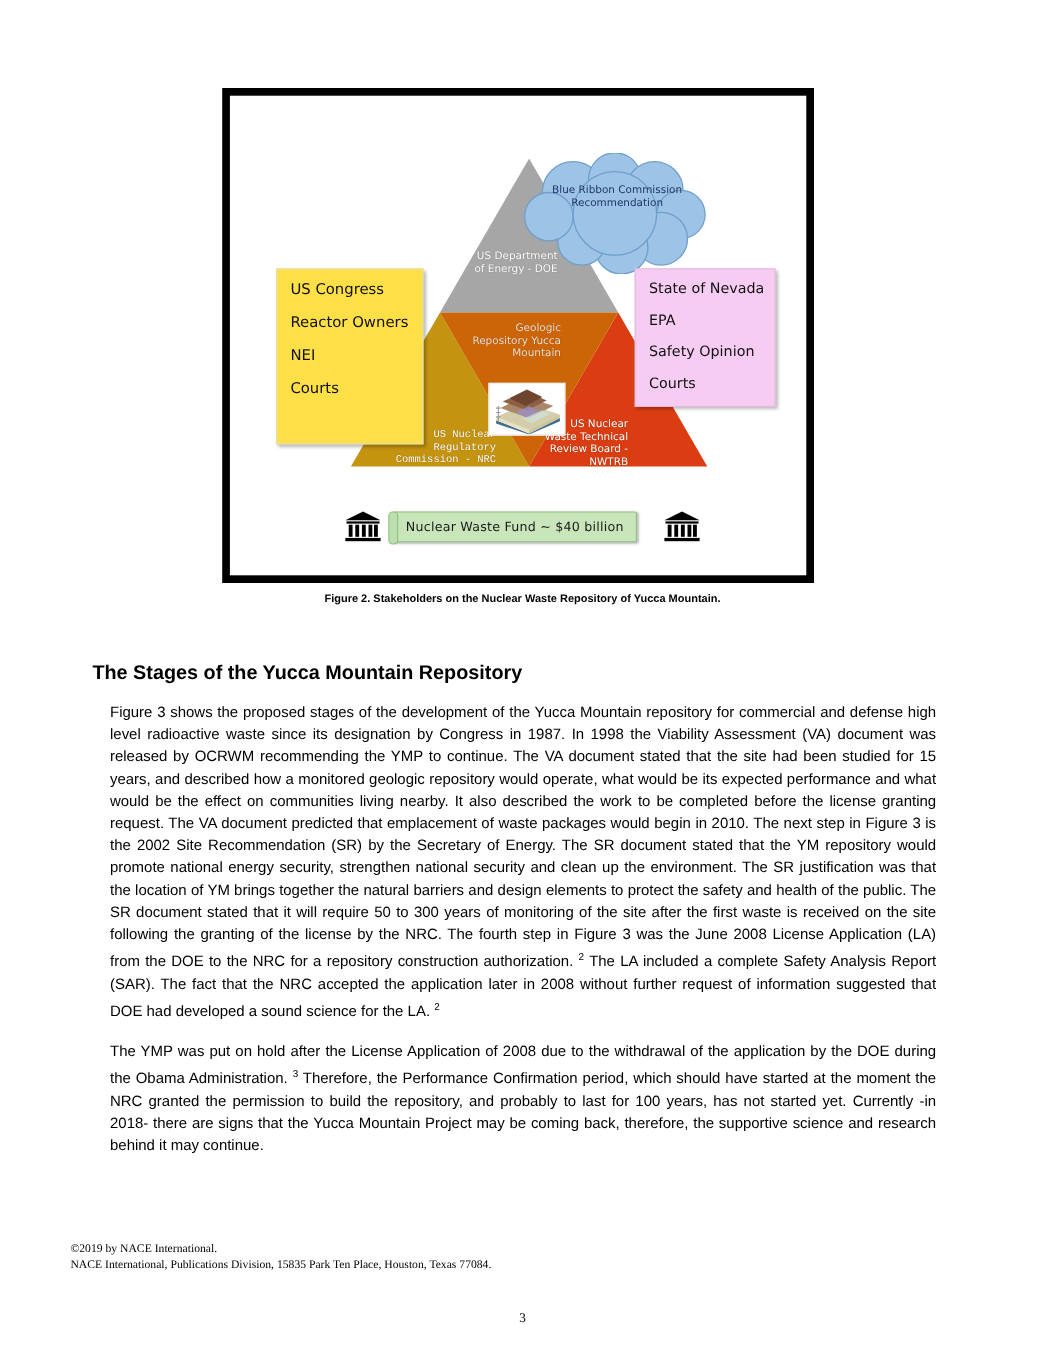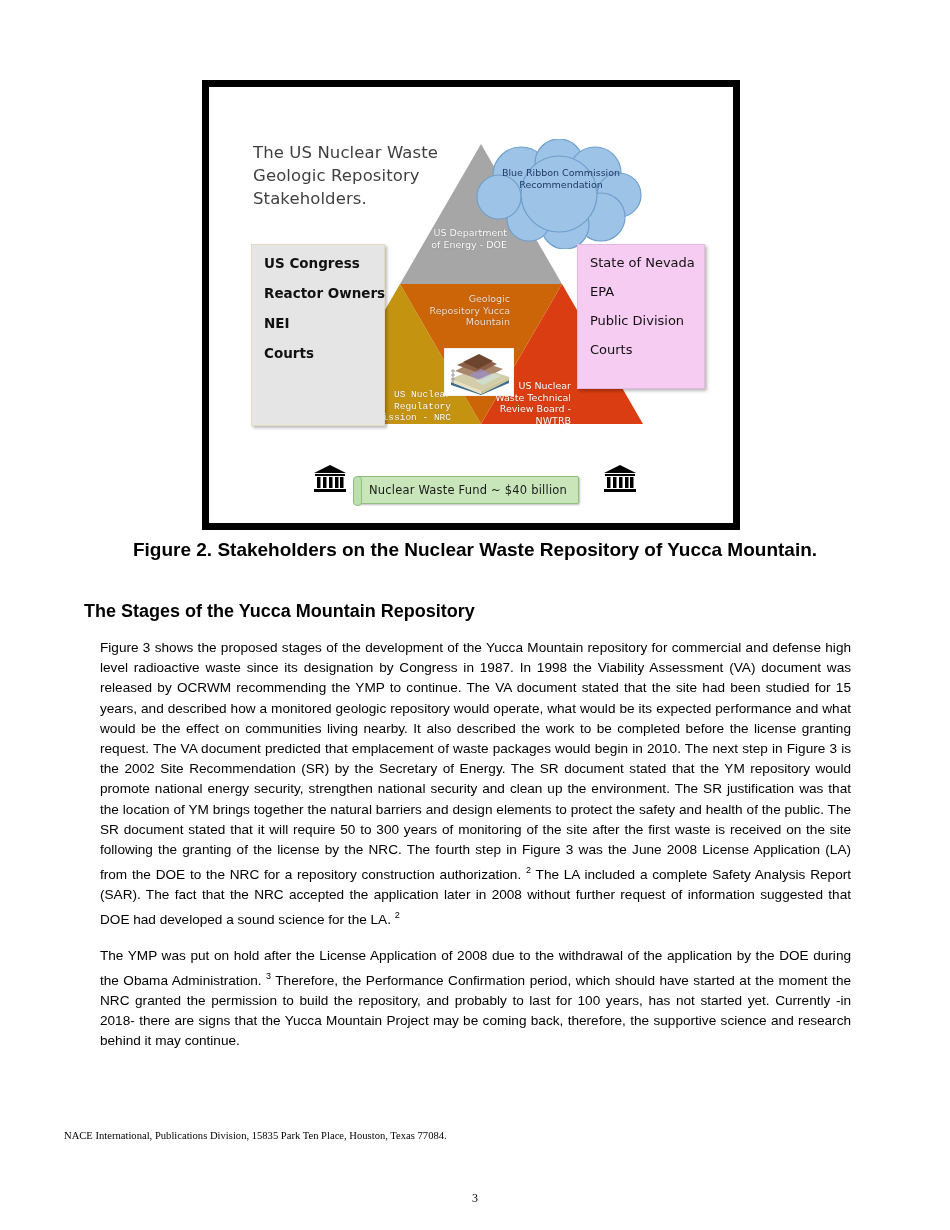--- a/index.html
+++ b/index.html
@@ -111,28 +111,27 @@
   
   .side-box{
     position:absolute;
     box-sizing:border-box;
     border:1px solid #d8d4b8;
     box-shadow:2px 2px 3px rgba(0,0,0,.28);
     padding:10px 12px 8px 12px;
   }
   #box-left{
     left:42px; top:157px;
-    width:134px; height:182px;
-    background:#e5e5e5;
+    width:134px; height:160px;
+    background:#fde047;
     border-color:#e2dcc0;
-    font-weight:bold;
   }
   #box-right{
     left:368px; top:157px;
-    width:128px; height:145px;
+    width:128px; height:126px;
     background:#f6ccf2;
     border-color:#e3b9e0;
   }
   .side-item{
     font-size:13.5px;
     color:#111;
     font-family:"DejaVu Sans", sans-serif;
     margin-bottom:14px;
     white-space:nowrap;
   }
@@ -141,21 +140,20 @@
   
   #fund-banner{
     position:absolute;
     left:148px; top:378px;
     width:222px; height:28px;
     box-sizing:border-box;
     background:#c9e6bb;
     border:1px solid #8fbf7f;
     border-radius:2px;
     box-shadow:1px 1px 2px rgba(0,0,0,.25);
-    margin-top:11px;
   }
   #fund-banner::before{
     content:"";position:absolute;left:-5px;top:-1px;
     width:7px;height:28px;border-radius:4px;
     background:#bcdfae;border:1px solid #8fbf7f;
   }
   #fund-text{
     position:absolute;inset:0;
     display:flex;align-items:center;justify-content:center;
     font-size:11.5px;color:#1a1a1a;
@@ -168,21 +166,21 @@
   }
   #bank-left{left:104px;top:377px;}
   #bank-right{left:394px;top:377px;}
 
   
   #fig-caption{
     position:absolute;
     left:0; top:539px;
     width:950px;
     text-align:center;
-    font-size:19px;
+    font-size:10px;
     font-weight:bold;
     color:#000;
     font-family:"Liberation Sans", sans-serif;
   }
 
   
   #body-col{
     position:absolute;
     left:84px; top:601px;
     width:783px;
@@ -220,21 +218,20 @@
     font-family:"Liberation Serif", serif;
     font-size:12px;
   }
 </style>
 </head>
 <body>
 
 <div id="figure-wrap">
   <div id="figure-inner">
 
-    <div class="fig-title">The US Nuclear Waste Geologic Repository Stakeholders.</div>
 
     <div class="tri" id="tri-top"></div>
     <div class="tri" id="tri-left"></div>
     <div class="tri" id="tri-right"></div>
     <div class="tri" id="tri-center"></div>
 
     <div class="tri-label" id="lbl-doe">US Department of Energy - DOE</div>
     <div class="tri-label" id="lbl-center">Geologic Repository Yucca Mountain</div>
     <div class="tri-label" id="lbl-nrc">US Nuclear Regulatory Commission - NRC</div>
     <div class="tri-label" id="lbl-nwtrb">US Nuclear Waste Technical Review Board - NWTRB</div>
@@ -277,21 +274,21 @@
     <div class="side-box" id="box-left">
       <div class="side-item">US Congress</div>
       <div class="side-item">Reactor Owners</div>
       <div class="side-item">NEI</div>
       <div class="side-item">Courts</div>
     </div>
 
     <div class="side-box" id="box-right">
       <div class="side-item">State of Nevada</div>
       <div class="side-item">EPA</div>
-      <div class="side-item">Public Division</div>
+      <div class="side-item">Safety Opinion</div>
       <div class="side-item">Courts</div>
     </div>
 
     <div class="bank-icon" id="bank-left">
       <svg width="34" height="30" viewBox="0 0 34 30">
         <polygon points="17,1 33,9 1,9" fill="#000"></polygon>
         <rect x="2" y="10" width="30" height="2" fill="#000"></rect>
         <rect x="4" y="13" width="3.5" height="11" fill="#000"></rect>
         <rect x="10" y="13" width="3.5" height="11" fill="#000"></rect>
         <rect x="16" y="13" width="3.5" height="11" fill="#000"></rect>
@@ -324,16 +321,17 @@
 
 <div id="body-col">
   <h2 id="section-head">The Stages of the Yucca Mountain Repository</h2>
 
   <p class="para"><span>Figure 3 shows the proposed stages of the development of the Yucca Mountain repository for commercial and defense high level radioactive waste since its designation by Congress in 1987.  In 1998 the Viability Assessment (VA) document was released by OCRWM recommending the YMP to continue. The VA document stated that the site had been studied for 15 years, and described how a monitored geologic repository would operate, what would be its expected performance and what would be the effect on communities living nearby. It also described the work to be completed before the license granting request. The VA document predicted that emplacement of waste packages would begin in 2010. The next step in Figure 3 is the 2002 Site Recommendation (SR) by the Secretary of Energy. The SR document stated that the YM repository would promote national energy security, strengthen national security and clean up the environment. The SR justification was that the location of YM brings together the natural barriers and design elements to protect the safety and health of the public. The SR document stated that it will require 50 to 300 years of monitoring of the site after the first waste is received on the site following the granting of the license by the NRC. The fourth step in Figure 3 was the June 2008 License Application (LA) from the DOE to the NRC for a repository construction authorization.</span> <sup>2</sup> <span>The LA included a complete Safety Analysis Report (SAR). The fact that the NRC accepted the application later in 2008 without further request of information suggested that DOE had developed a sound science for the LA.</span> <sup>2</sup></p>
 
   <p class="para"><span>The YMP was put on hold after the License Application of 2008 due to the withdrawal of the application by the DOE during the Obama Administration.</span> <sup>3</sup> <span>Therefore, the Performance Confirmation period, which should have started at the moment the NRC granted the permission to build the repository, and probably to last for 100 years, has not started yet. Currently -in 2018- there are signs that the Yucca Mountain Project may be coming back, therefore, the supportive science and research behind it may continue.</span></p>
 </div>
 
 <div id="footer">
+  <div>©2019 by NACE International.</div>
   <div>NACE International, Publications Division, 15835 Park Ten Place, Houston, Texas 77084.</div>
 </div>
 
 <div id="page-num">3</div>
 
 </body></html>

